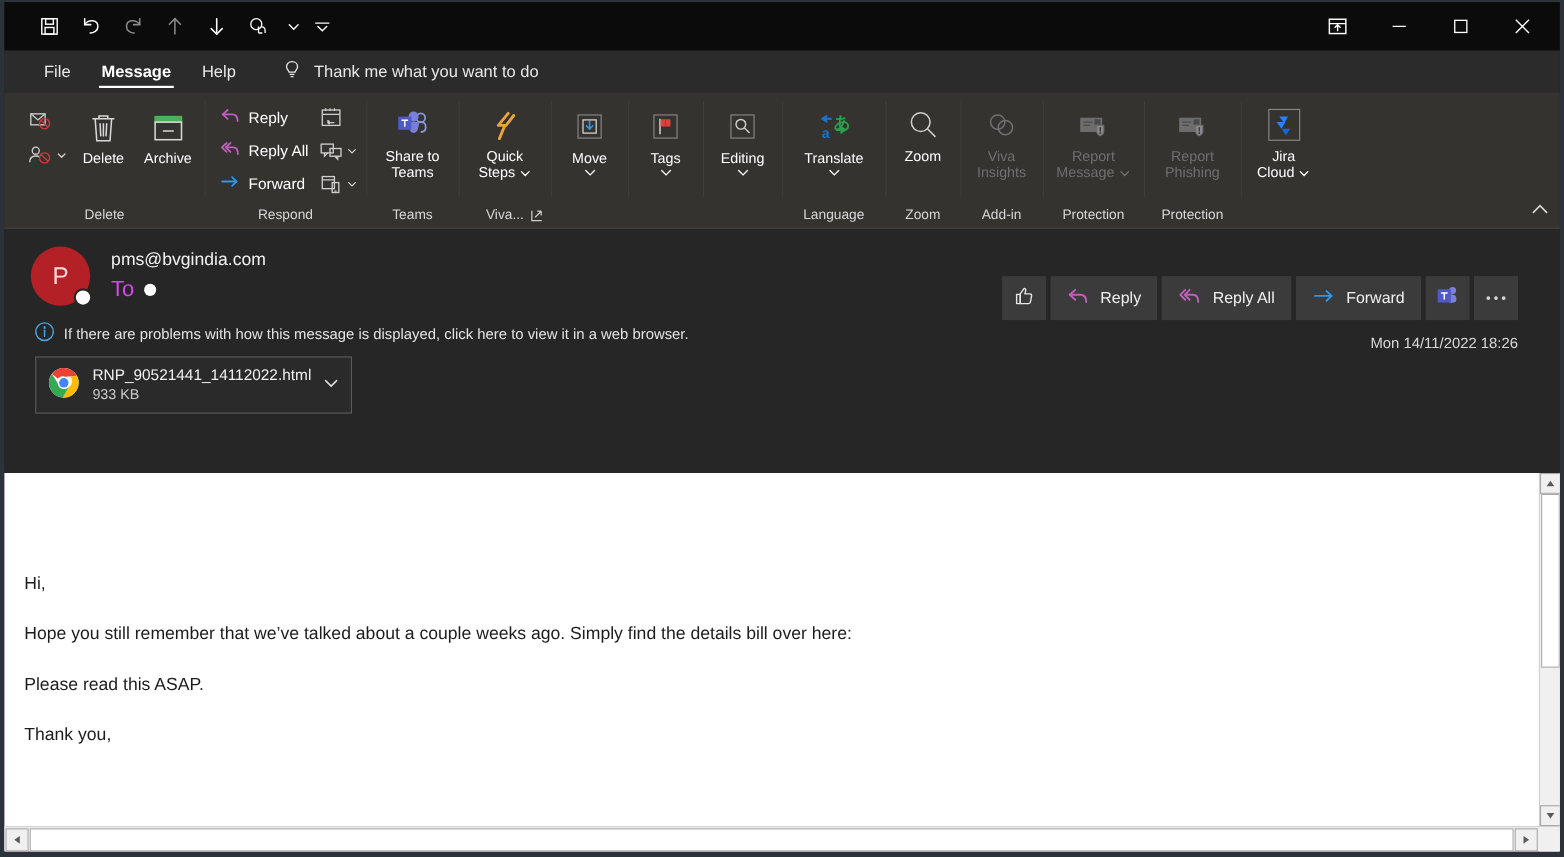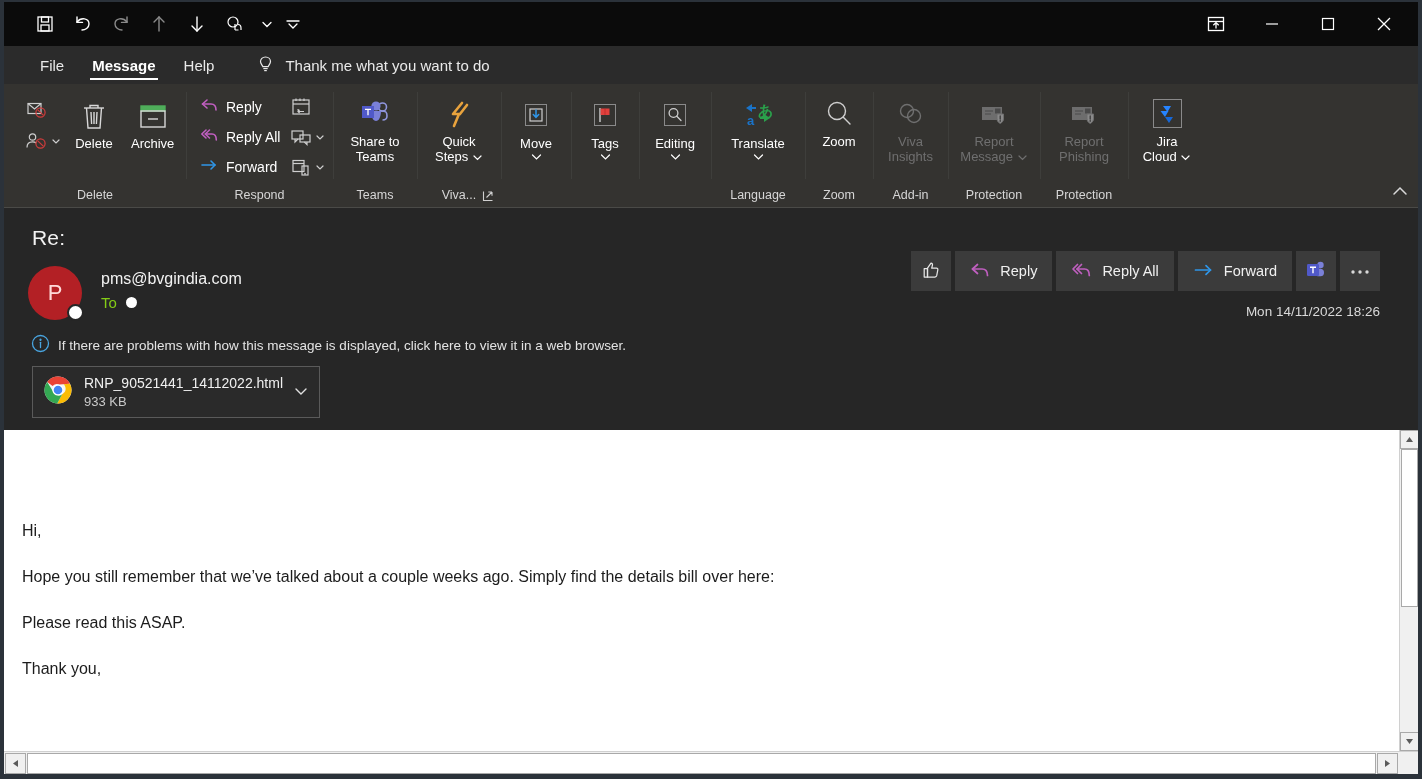--- a/index.html
+++ b/index.html
@@ -163,21 +163,21 @@
   }
   .avatar .presence {
     position: absolute; right: -2px; bottom: -1px;
     width: 17px; height: 17px; border-radius: 50%;
     background: #ffffff; border: 2px solid #262626;
   }
   .fromtext { padding-left: 19px; padding-top: 4px; }
   .fromaddr { font-size: 16px; color: #f2f2f2; }
   .torow {
     display: flex; align-items: center; gap: 9px;
-    font-size: 15px; color: #84cc16; margin-top: 6px;
+    font-size: 20px; color: #d946ef; margin-top: 6px;
   }
   .todot { width: 11px; height: 11px; border-radius: 50%; background: #ffffff; display:inline-block; }
 
   .infobar {
     display: flex; align-items: center; gap: 8px;
     padding: 14px 0 0 27px;
     font-size: 13.5px; color: #e3e3e3;
   }
   .infobar .i-ico { flex: none; }
 
@@ -724,21 +724,20 @@
 
 
     <div class="ribbon-collapse">
       <svg width="20" height="16" viewBox="0 0 20 16" fill="none" stroke="#d8d8d8" stroke-width="1.5" stroke-linecap="round">
           <path d="M4 10 L10 4 L16 10"></path>
         </svg>
     </div>
   </div>
 
   <div class="msghdr">
-    <div class="subject">Re:</div>
 
     <div class="fromrow">
       <div class="avatar">
         <span>P</span>
         <span class="presence"></span>
       </div>
       <div class="fromtext">
         <div class="fromaddr">pms@bvgindia.com</div>
         <div class="torow">
           <span>To</span>

